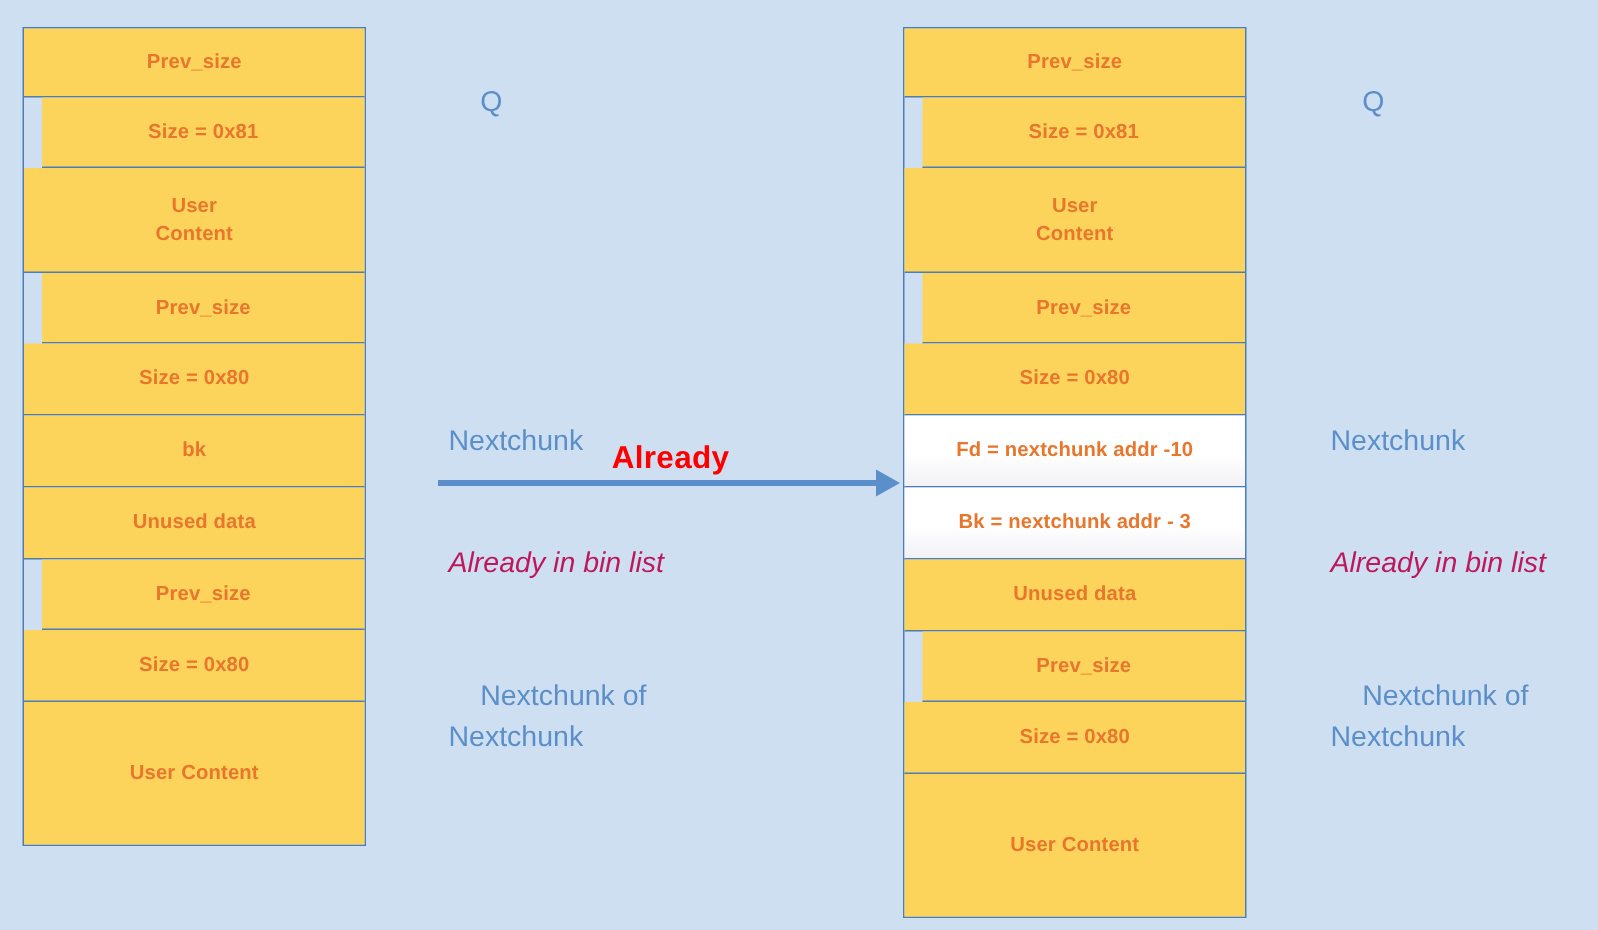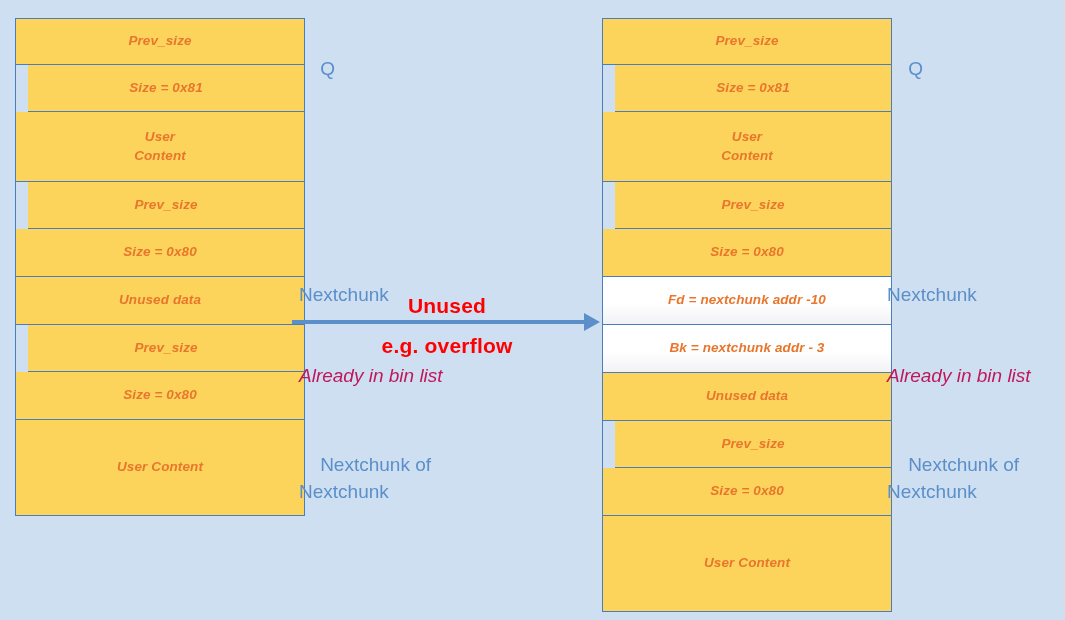--- a/index.html
+++ b/index.html
@@ -17,26 +17,25 @@
     position: relative;
     width: 1065px;
     height: 620px;
     background: #cfdff2;
   }
 
   
   .chunk-column {
     position: absolute;
     top: 18px;
-    width: 290px;
+    width: 229px;
     border: 1px solid #4a7ebb;
     box-sizing: border-box;
     display: flex;
     flex-direction: column;
-    font-style: italic;
   }
   #col-left  { left: 15px; }
   #col-right { left: 602px; }
 
   .chunk-row {
     box-sizing: border-box;
     border-bottom: 1px solid #4a7ebb;
     background: #fcd45c;
     display: flex;
     align-items: center;
@@ -134,20 +133,23 @@
         <span class="multiline" style="white-space: pre;">User
 Content</span>
       </div>
     <div class="chunk-row h-47">
         <span>Prev_size</span>
       </div>
     <div class="chunk-row h-48">
         <span>Size = 0x80</span>
       </div>
     <div class="chunk-row h-48">
+        <span>bk</span>
+      </div>
+    <div class="chunk-row h-48">
         <span>Unused data</span>
       </div>
     <div class="chunk-row h-47">
         <span>Prev_size</span>
       </div>
     <div class="chunk-row h-48">
         <span>Size = 0x80</span>
       </div>
     <div class="chunk-row h-95">
         <span>User Content</span>
@@ -209,19 +211,18 @@
   <div class="annot lbl-next-right">
     <div class="blue">Nextchunk</div>
     <div class="green">Already in bin list</div>
   </div>
   <div class="annot lbl-nextnext-right">
     <span class="blue" style="white-space: pre;">Nextchunk of
 Nextchunk</span>
   </div>
 
   <div id="arrow-group">
-    <div class="arrow-label" id="label-modify">Unused</div>
+    <div class="arrow-label" id="label-modify">Already</div>
     <div id="arrow-line"></div>
     <div id="arrow-head"></div>
-    <div class="arrow-label" id="label-overflow">e.g. overflow</div>
   </div>
 
 </div>
 
 </body></html>

